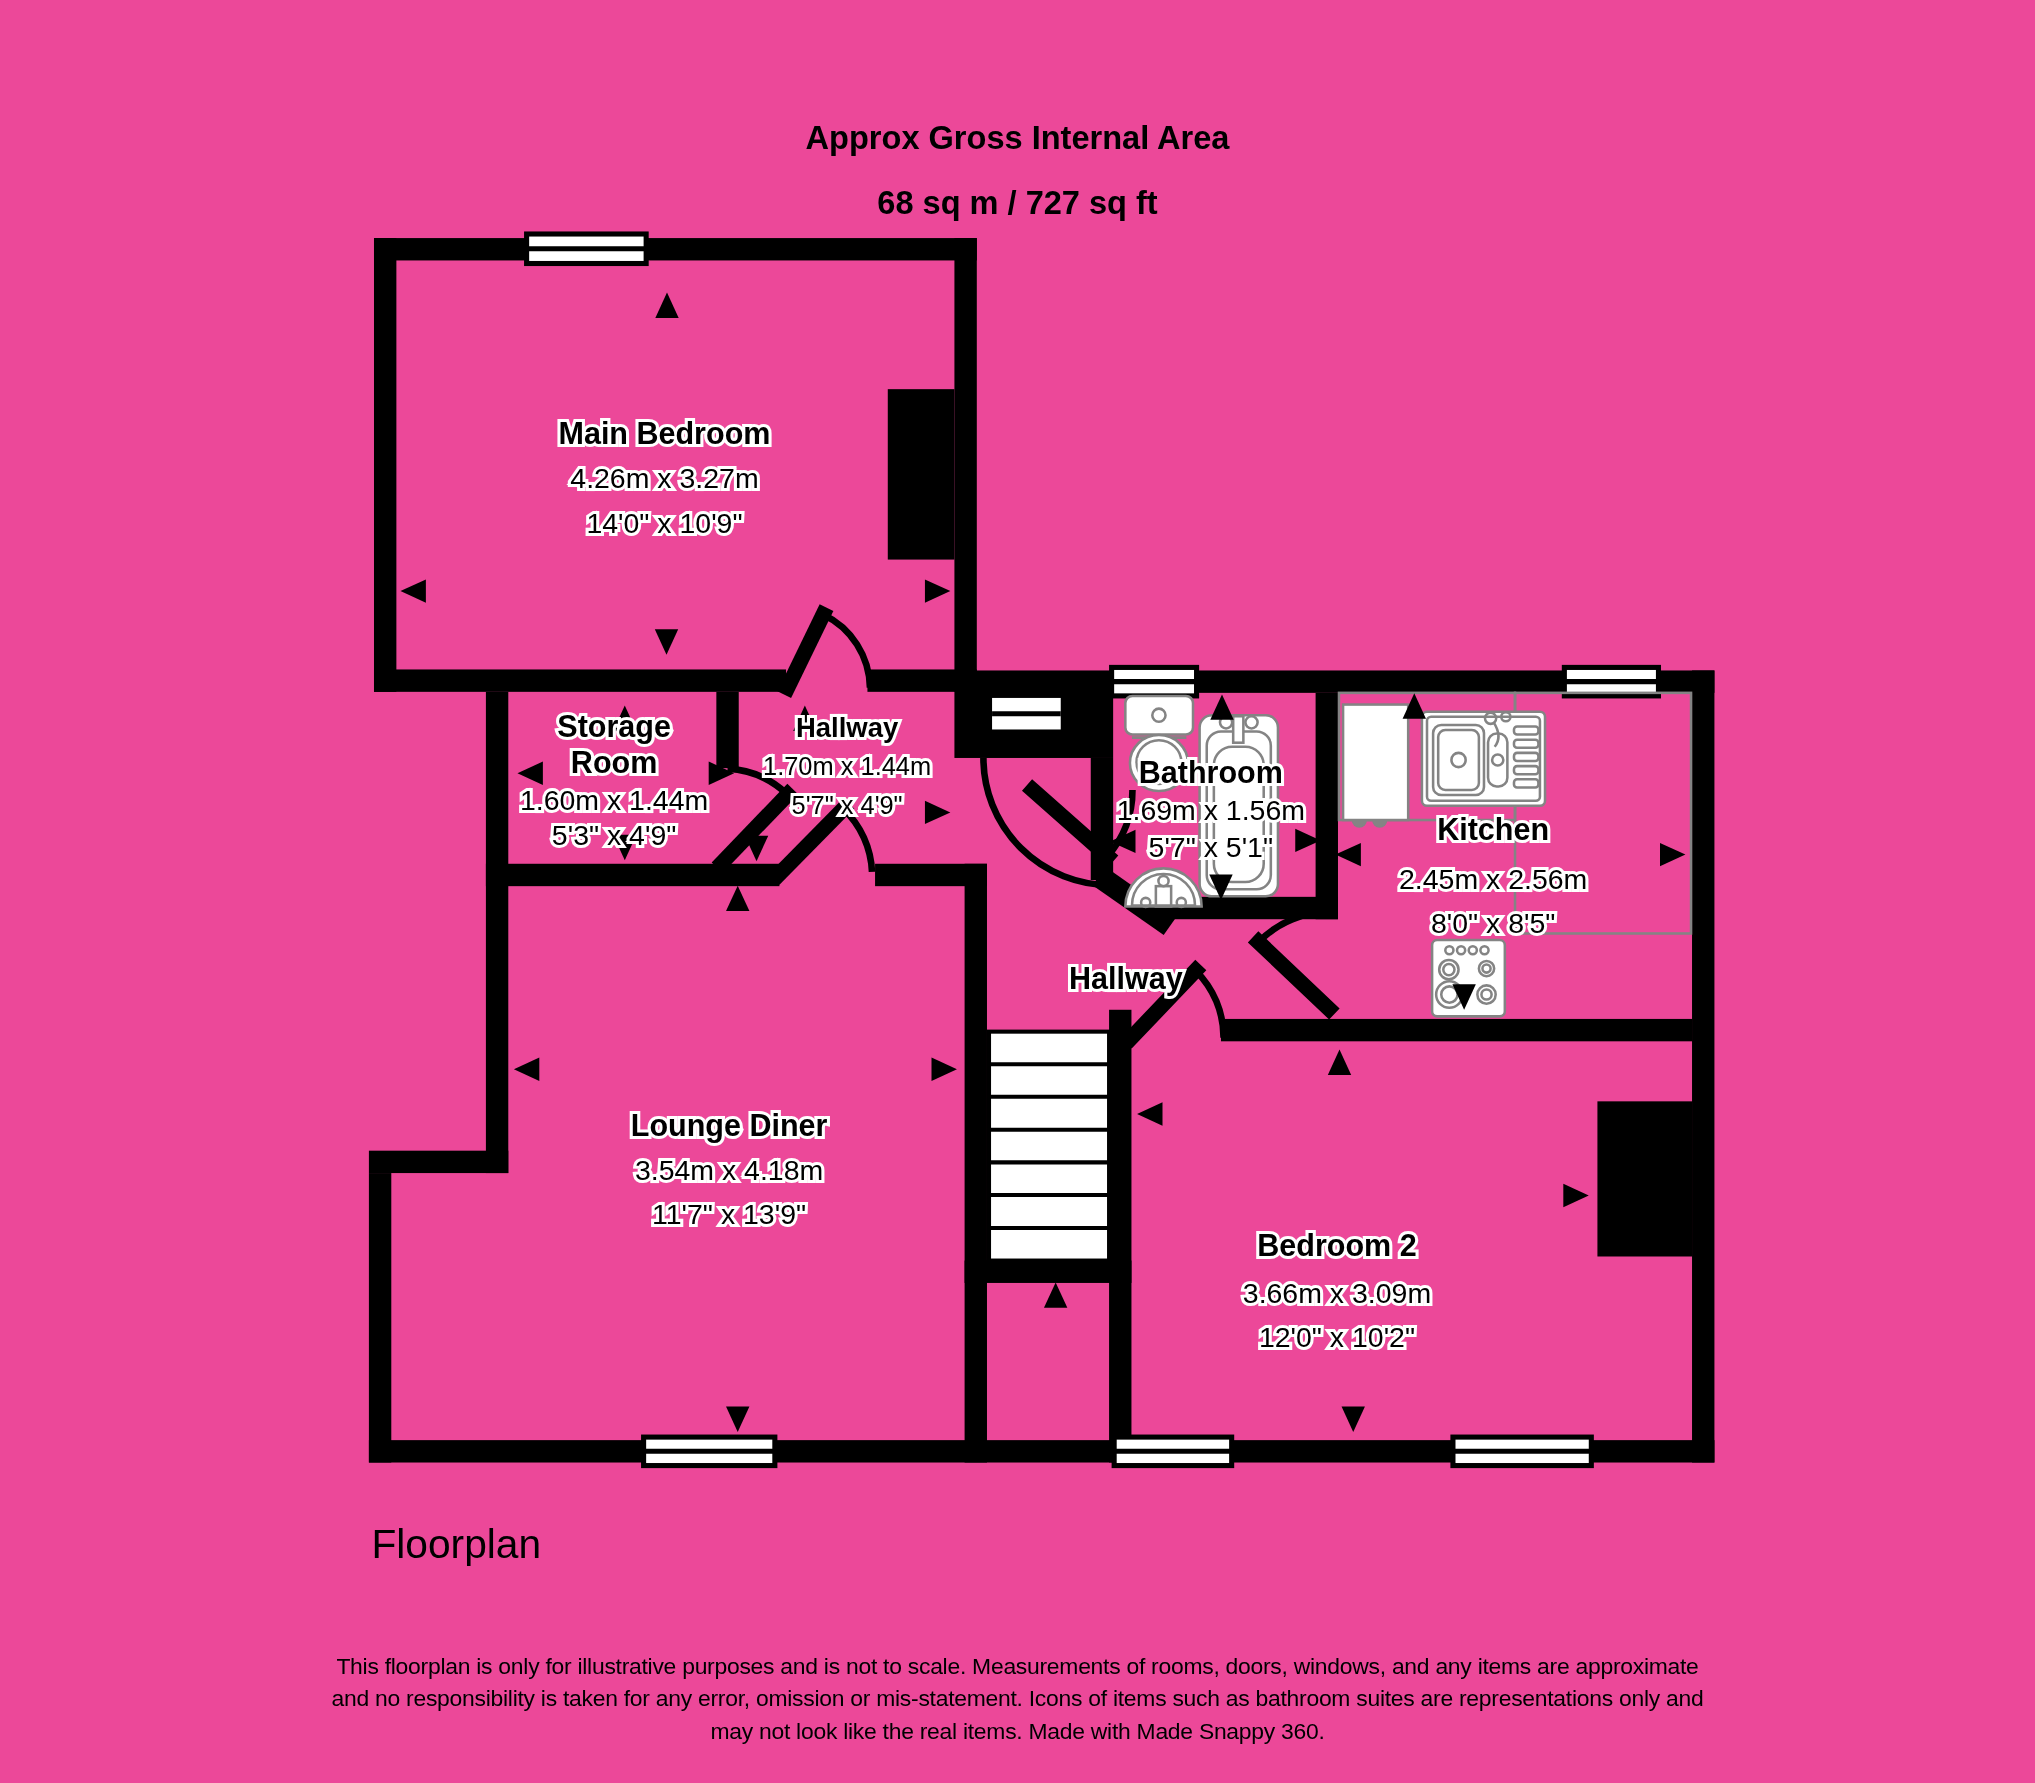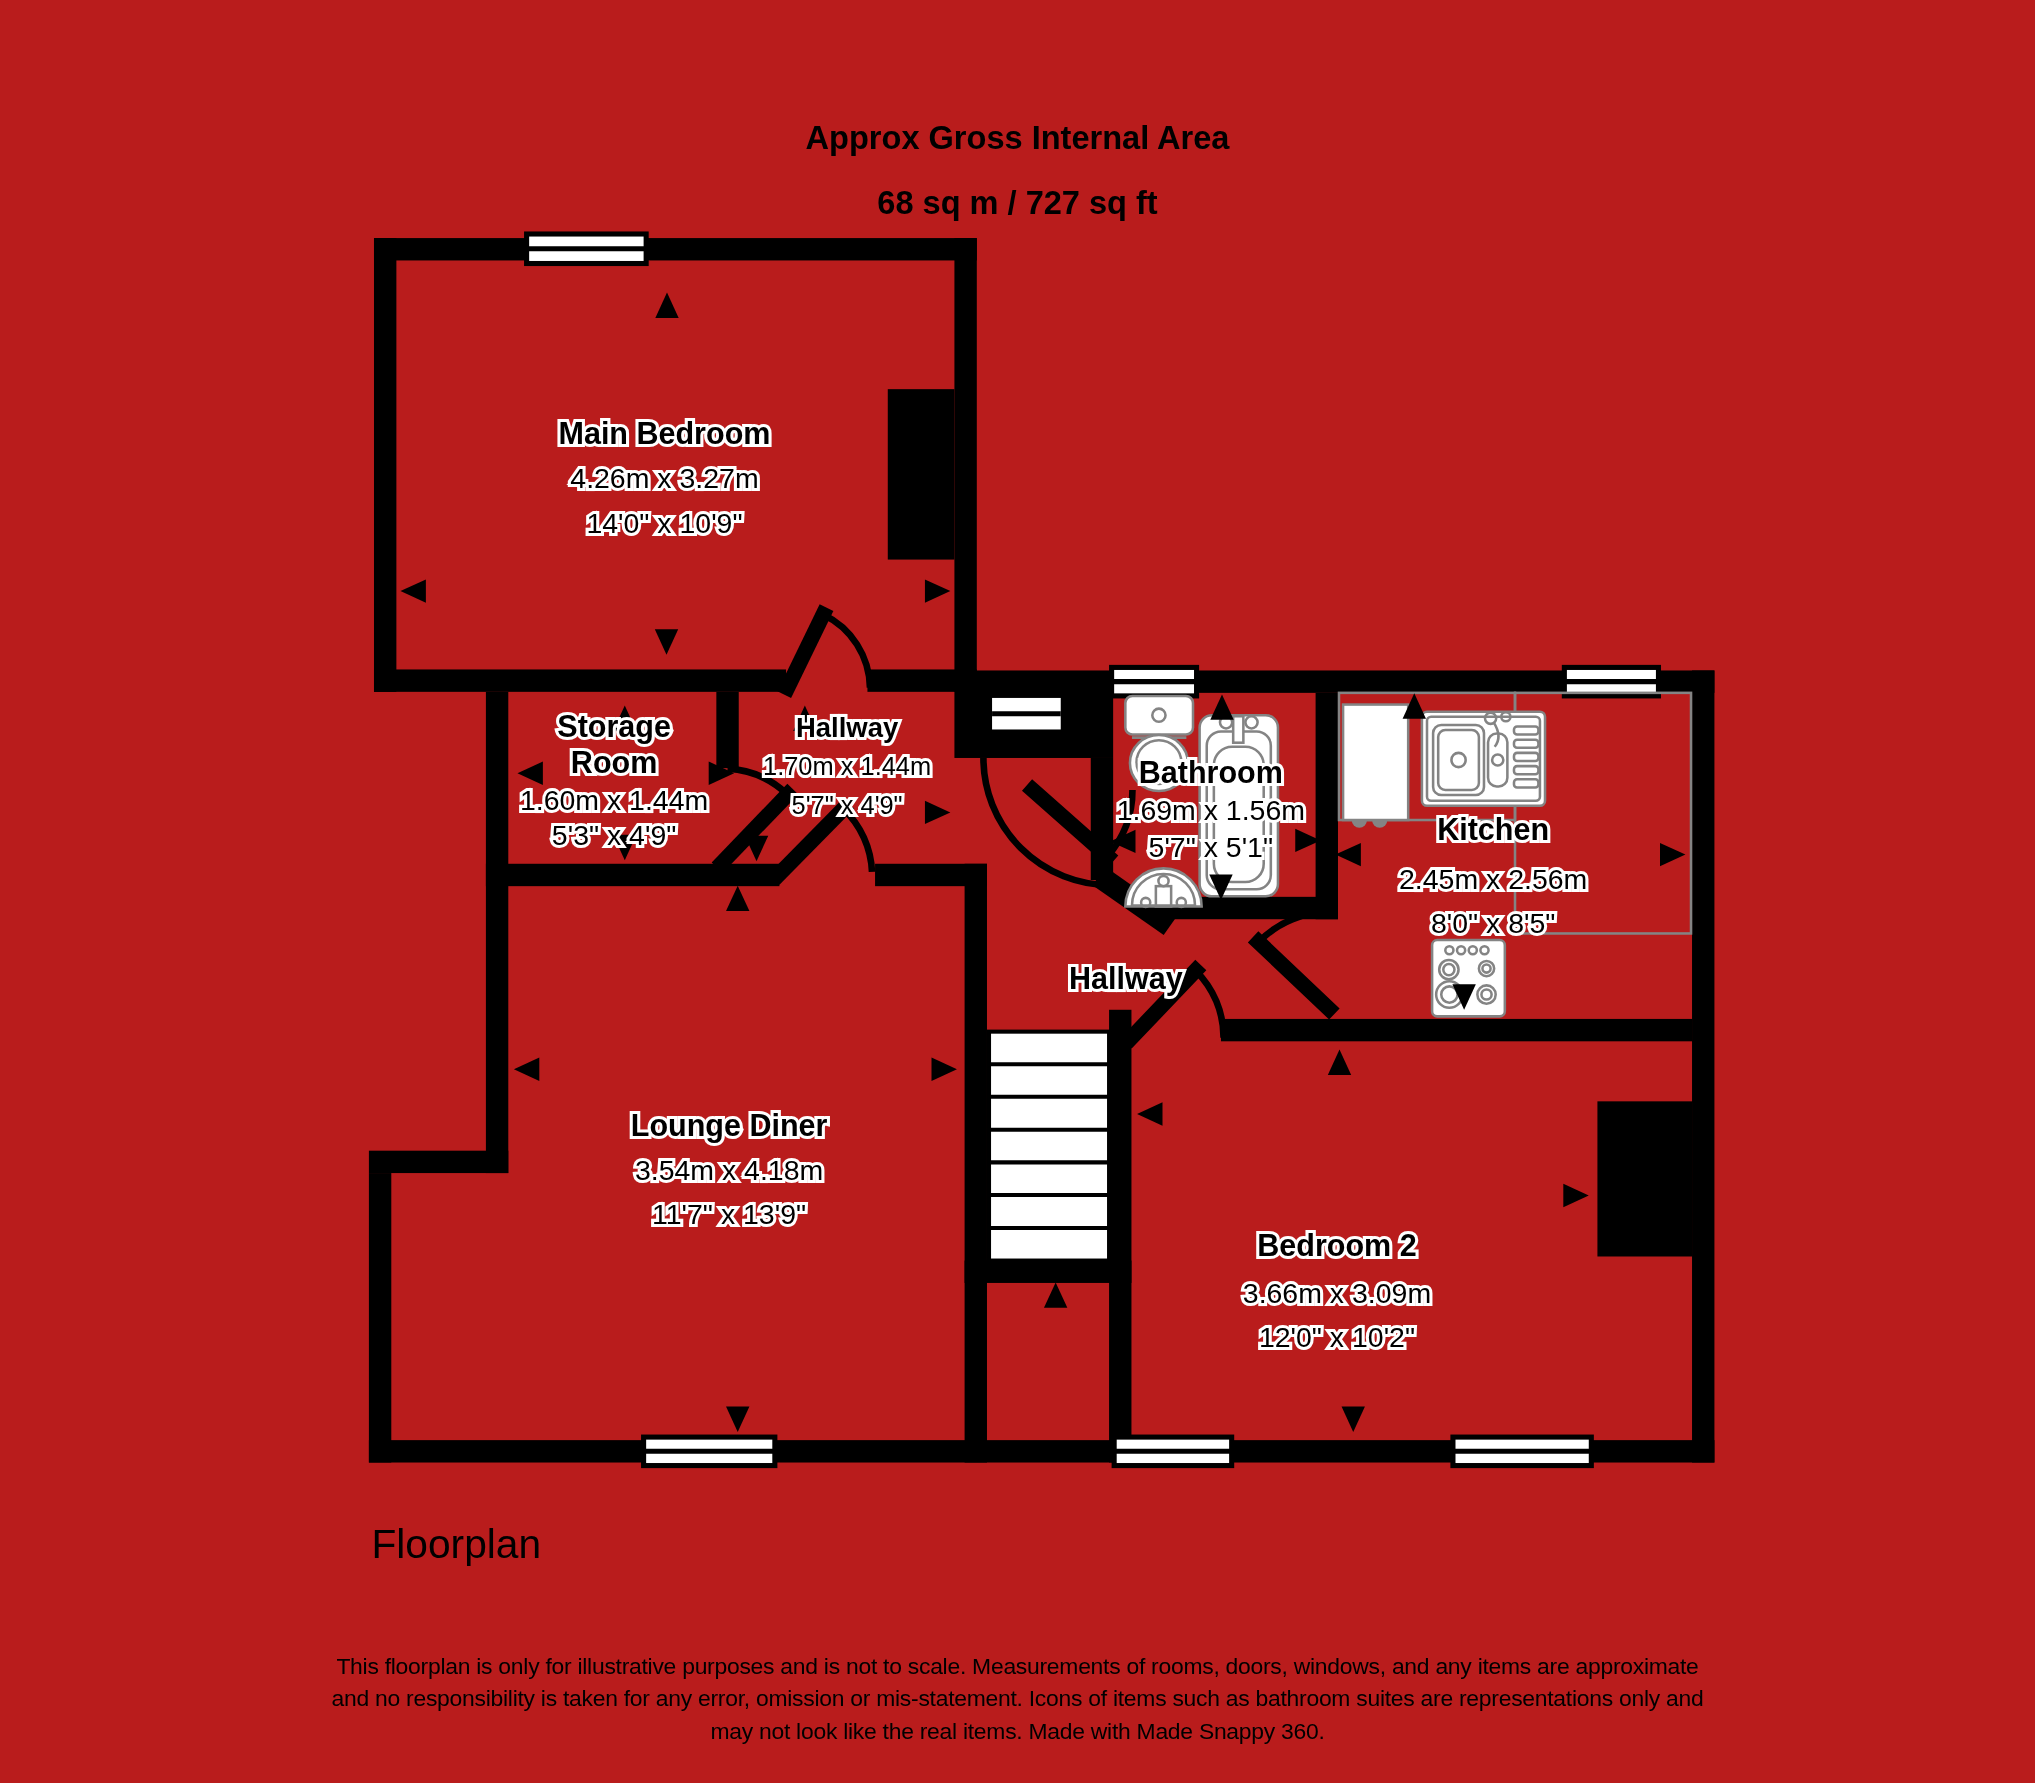--- a/index.html
+++ b/index.html
@@ -1,16 +1,16 @@
 <!DOCTYPE html>
 <html style="font-size:8.1px"><head>
 <meta charset="utf-8">
 <style>
   html,body{margin:0;padding:0;background:#ffffff;}
-  .page{position:relative;width:2035px;height:1783px;background:#b91c1c;
+  .page{position:relative;width:2035px;height:1783px;background:#ec4899;
         font-family:"Liberation Sans","DejaVu Sans",sans-serif;}
   svg{display:block;}
   .wall{fill:#000000;stroke:none;}
   .win{fill:#ffffff;stroke:#000000;stroke-width:10;}
   .winline{stroke:#000000;stroke-width:10;}
   .slot{fill:#ffffff;stroke:none;}
   .arc{fill:none;stroke:#000000;stroke-width:13;}
   .leaf{stroke:#000000;stroke-width:30;stroke-linecap:square;}
   .arrow{fill:#000000;stroke:none;}
   .fx{fill:#ffffff;stroke:#848484;stroke-width:5;}

